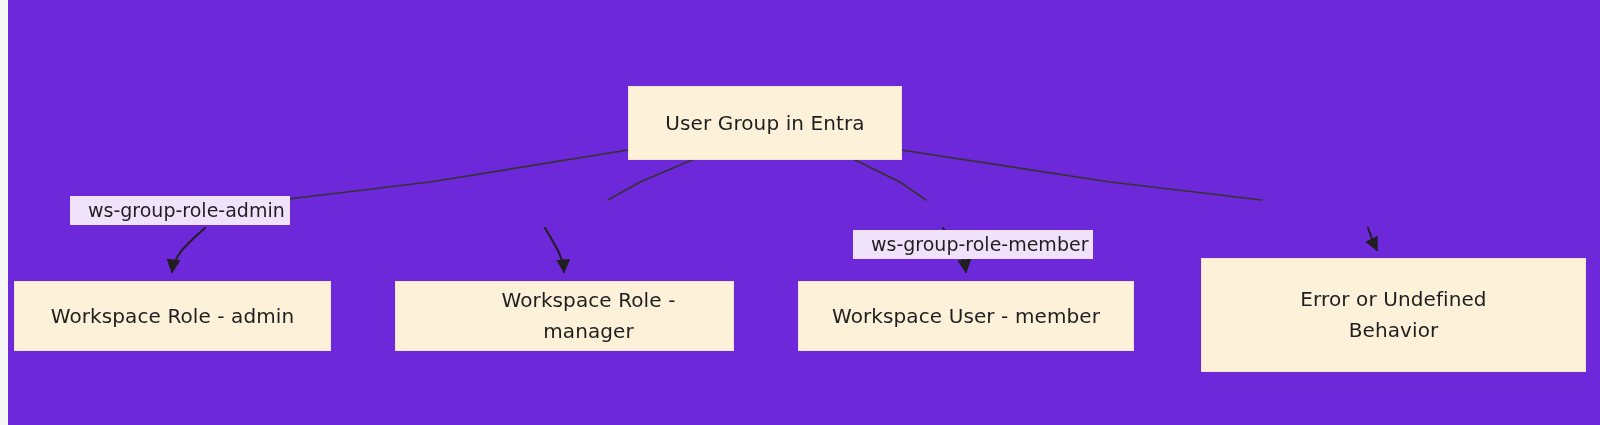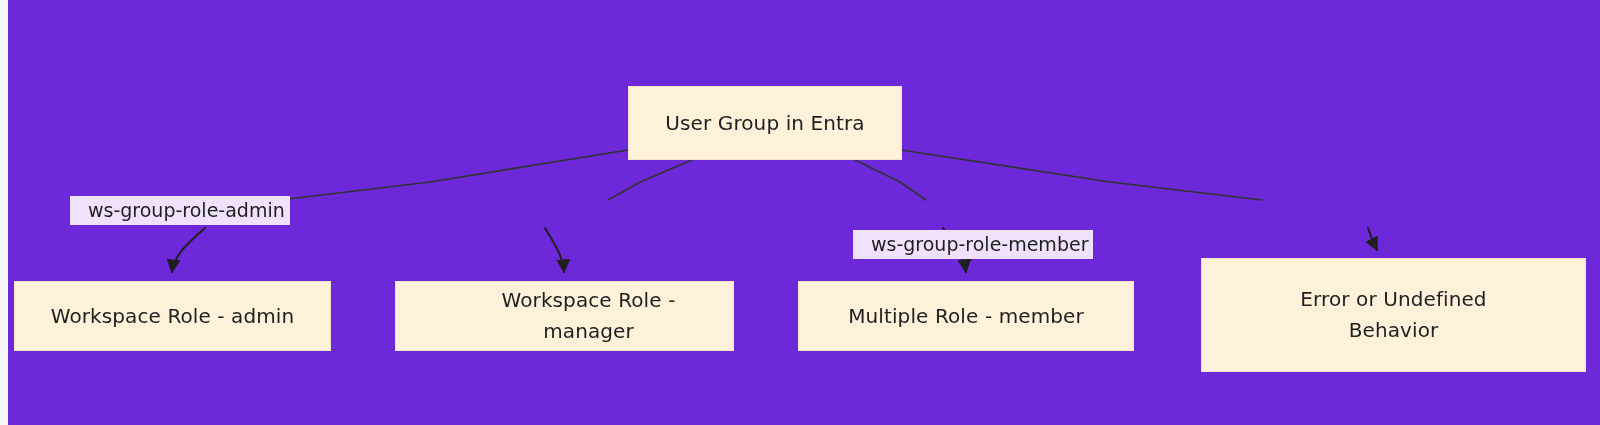--- a/index.html
+++ b/index.html
@@ -100,21 +100,21 @@
 
   <div class="node" style="left:14px; top:281px; width:317px; height:70px;">
     <span class="node-label">Workspace Role - admin</span>
   </div>
 
   <div class="node" style="left:395px; top:281px; width:339px; height:70px;padding-left:48px;">
     <span class="node-label">Workspace Role - manager</span>
   </div>
 
   <div class="node" style="left:798px; top:281px; width:336px; height:70px;">
-    <span class="node-label">Multiple Role - member</span>
+    <span class="node-label">Workspace User - member</span>
   </div>
 
   <div class="node" style="left:1201px; top:258px; width:385px; height:114px;">
     <span class="node-label">Error or Undefined
 Behavior</span>
   </div>
 
 </div>
 
 </body></html>

